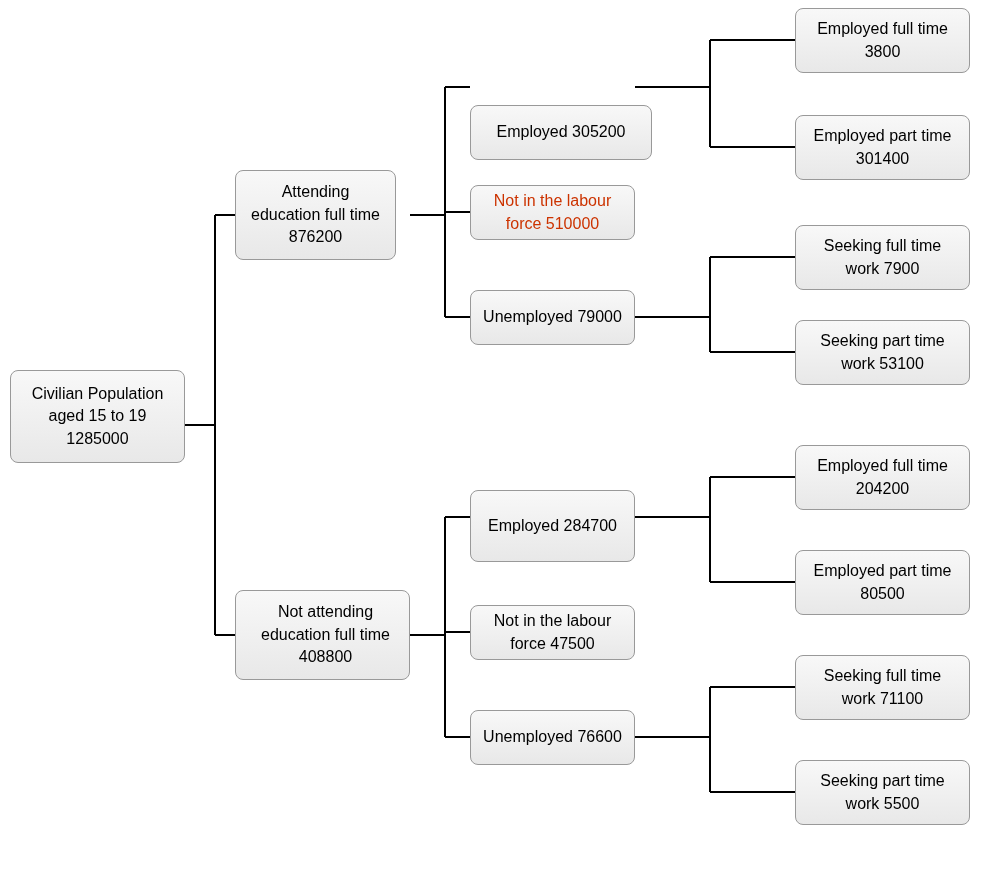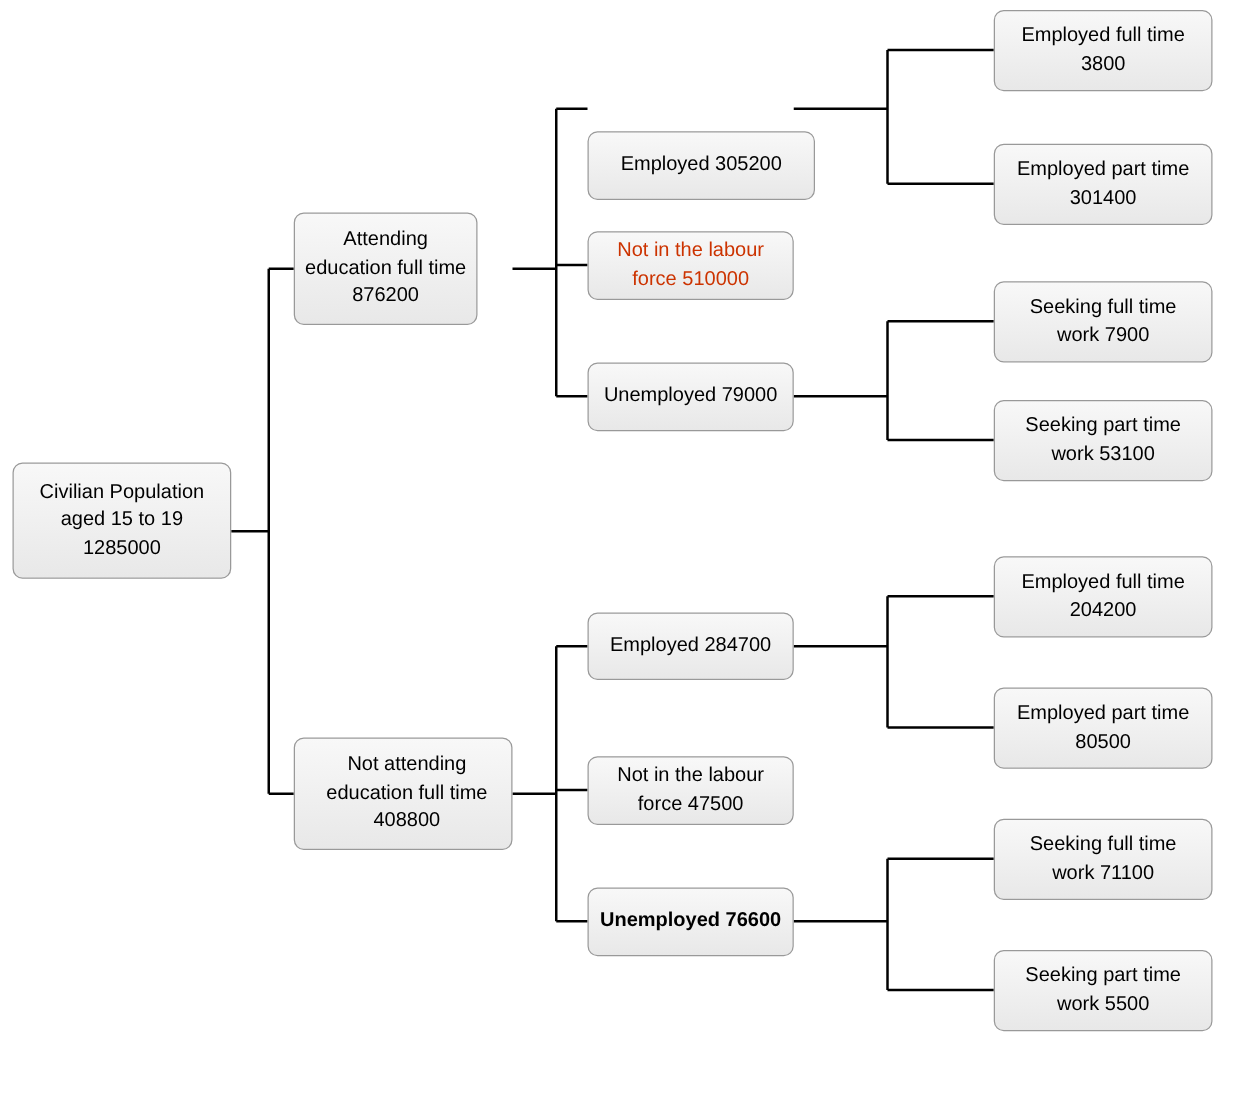--- a/index.html
+++ b/index.html
@@ -87,49 +87,49 @@
     <line x1="710" y1="687" x2="795" y2="687" stroke="#000" stroke-width="2"></line>
     <line x1="710" y1="792" x2="795" y2="792" stroke="#000" stroke-width="2"></line>
   </svg>
 
   <div class="node" style="left:10px; top:370px; width:175px; height:93px;">
     <span style="white-space:pre-line;">Civilian Population
 aged 15 to 19
 1285000</span>
   </div>
 
-  <div class="node" style="left:235px; top:170px; width:147px; height:90px;">
+  <div class="node" style="left:235px; top:170px; width:161px; height:90px;">
     <span style="white-space:pre-line;">Attending
 education full time
 876200</span>
   </div>
   <div class="node" style="left:235px; top:590px; width:175px; height:90px;padding-left:14px;">
     <span style="white-space:pre-line;">Not attending
 education full time
 408800</span>
   </div>
 
   <div class="node" style="left:470px; top:60px; width:182px; height:55px;margin-top:45px;">
     <span>Employed 305200</span>
   </div>
   <div class="node highlight" style="left:470px; top:185px; width:165px; height:55px;">
     <span style="white-space:pre-line; color:#cc3300;">Not in the labour
 force 510000</span>
   </div>
   <div class="node" style="left:470px; top:290px; width:165px; height:55px;">
     <span>Unemployed 79000</span>
   </div>
-  <div class="node" style="left:470px; top:490px; width:165px; height:54px;">
+  <div class="node" style="left:470px; top:490px; width:165px; height:72px;">
     <span>Employed 284700</span>
   </div>
   <div class="node" style="left:470px; top:605px; width:165px; height:55px;">
     <span style="white-space:pre-line;">Not in the labour
 force 47500</span>
   </div>
-  <div class="node" style="left:470px; top:710px; width:165px; height:55px;font-weight:bold;">
+  <div class="node" style="left:470px; top:710px; width:165px; height:55px;">
     <span>Unemployed 76600</span>
   </div>
 
   <div class="node" style="left:795px; top:8px; width:175px; height:65px;">
     <span style="white-space:pre-line;">Employed full time
 3800</span>
   </div>
   <div class="node" style="left:795px; top:115px; width:175px; height:65px;">
     <span style="white-space:pre-line;">Employed part time
 301400</span>

